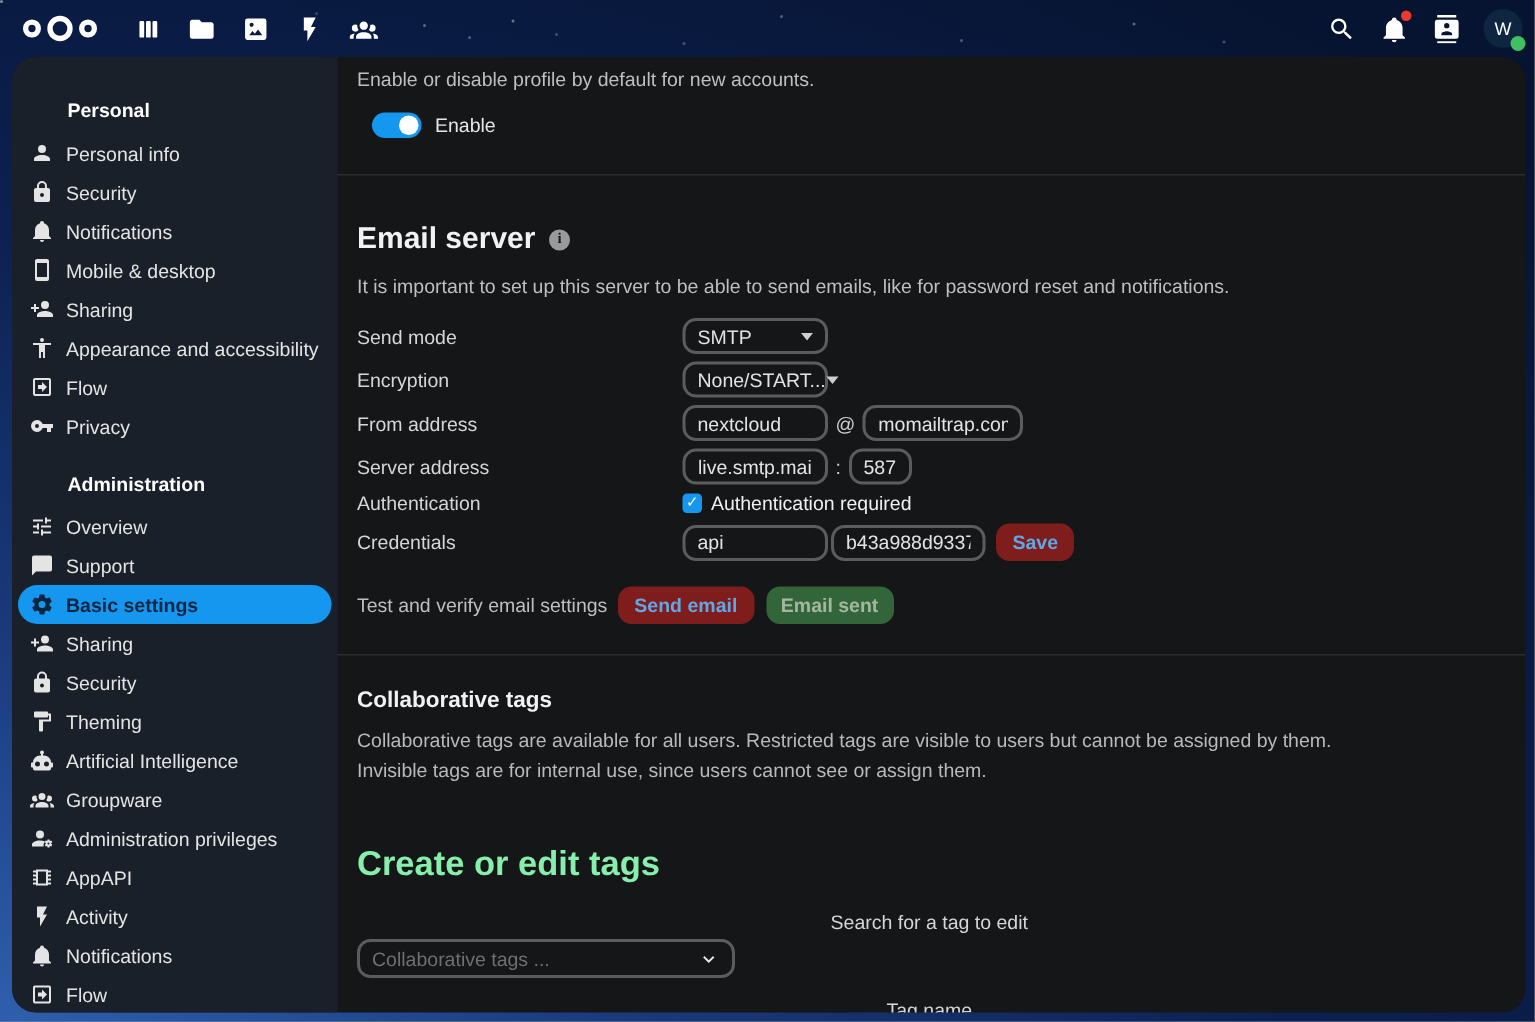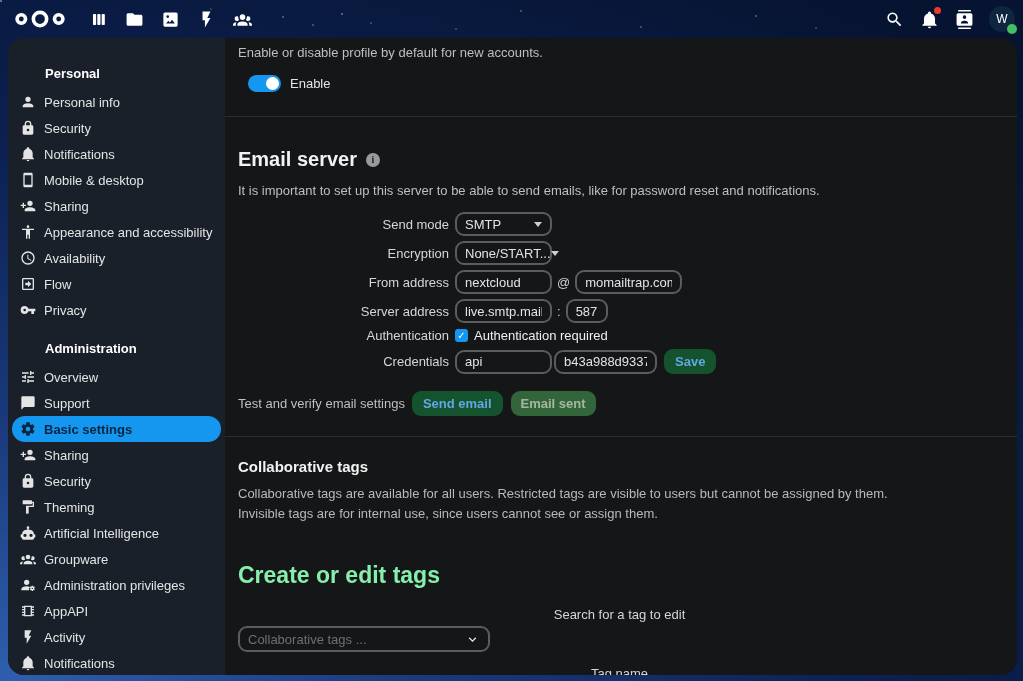--- a/index.html
+++ b/index.html
@@ -50,34 +50,34 @@
   .toggle-row { display:flex; align-items:center; gap:9px; margin:15px 0 0 10px; color:#e6e6e6; }
   .toggle { width:33px; height:17px; border-radius:9px; background:var(--accent,#1597f0); position:relative; cursor:pointer; }
   .toggle .knob { position:absolute; top:2px; right:2px; width:13px; height:13px; border-radius:50%; background:#fff; }
   .divider { border:none; border-top:1px solid #2c2d30; margin:24px -16px 0 -13px; }
   .h-email { font-size:20px; font-weight:700; color:#f2f2f2; margin-top:31px; display:flex; align-items:center; gap:9px; }
   .info-ic { width:14px; height:14px; border-radius:50%; background:#9a9a9a; color:#1c1c1c;
     font-size:10px; font-weight:700; display:flex; align-items:center; justify-content:center; font-family:"Liberation Serif",serif; }
   .email-desc { color:#bfbfbf; margin-top:12px; }
   .mailform { margin-top:14px; }
   .frow { display:flex; align-items:center; margin-bottom:5px; }
-  .frow-label { width:217px; text-align:right; padding-right:6px; color:#d6d6d6; flex:none; }
+  .frow-label { width:217px; text-align:left; padding-right:6px; color:#d6d6d6; flex:none; }
   .nc-input, .nc-select { background:transparent; border:2px solid #5c5c5c; border-radius:9px; height:24px;
     color:#e3e3e3; font-size:13px; padding:0 8px; font-family:inherit; outline:none; }
   .nc-select { display:inline-flex; align-items:center; justify-content:space-between; cursor:pointer;text-align:right; }
   .caret { width:0; height:0; border-left:4px solid transparent; border-right:4px solid transparent; border-top:5px solid #cfcfcf; }
   .w-97 { width:97px; } .w-107 { width:107px; } .w-42 { width:42px; } .w-103 { width:103px; }
   .joiner { color:#cfcfcf; padding:0 5px; }
   .cb-row { margin:3px 0 6px; }
   .checkbox { width:13px; height:13px; border-radius:3px; background:var(--accent,#1597f0); color:#fff;
     display:inline-flex; align-items:center; justify-content:center; font-size:10px; font-weight:700; margin-right:6px; cursor:pointer; }
   .checkbox::after { content:"✓"; line-height:1; }
   .cb-label { color:#f0f0f0; }
   .btn { border:none; border-radius:9px; font-family:inherit; font-size:13px; cursor:pointer; }
-  .btn-blue { background:#14532d; color:#61a7e4; font-weight:700; padding:5px 11px; margin-left:7px; }
+  .btn-blue { background:#7f1d1d; color:#61a7e4; font-weight:700; padding:5px 11px; margin-left:7px; }
   .btn-green { background:#3c7c44; color:#cde4c6; font-weight:600; padding:5px 10px; margin-left:8px; opacity:.78; }
   .test-row { display:flex; align-items:center; margin-top:17px; color:#bfbfbf; }
   .divider2 { border:none; border-top:1px solid #2c2d30; margin:20px -16px 0 -13px; }
   .h-tags { font-size:15px; font-weight:700; color:#f2f2f2; margin-top:21px; }
   .tags-desc { color:#b9b9b9; max-width:668px; line-height:20px; margin-top:9px; }
   .h-create { font-size:23px; font-weight:700; color:#86efac; margin-top:38px; }
   .field-label { color:#d6d6d6; margin-top:18px;text-align:center; }
   .tag-select { width:252px; height:26px; margin-top:4px; }
   .tag-select .ph { color:#6f6f6f; }
   .chev { width:15px; height:15px; color:#e8e8e8; }
@@ -260,26 +260,20 @@
       <span class="nav-label">Sharing</span>
       </div>
     <div class="nav-item">
       <svg class="ic">
           <use href="#i-accessibility"></use>
         </svg>
       <span class="nav-label">Appearance and accessibility</span>
       </div>
     <div class="nav-item">
       <svg class="ic">
-          <use href="#i-clock"></use>
-        </svg>
-      <span class="nav-label">Availability</span>
-      </div>
-    <div class="nav-item">
-      <svg class="ic">
           <use href="#i-flow"></use>
         </svg>
       <span class="nav-label">Flow</span>
       </div>
     <div class="nav-item">
       <svg class="ic">
           <use href="#i-key"></use>
         </svg>
       <span class="nav-label">Privacy</span>
       </div>

